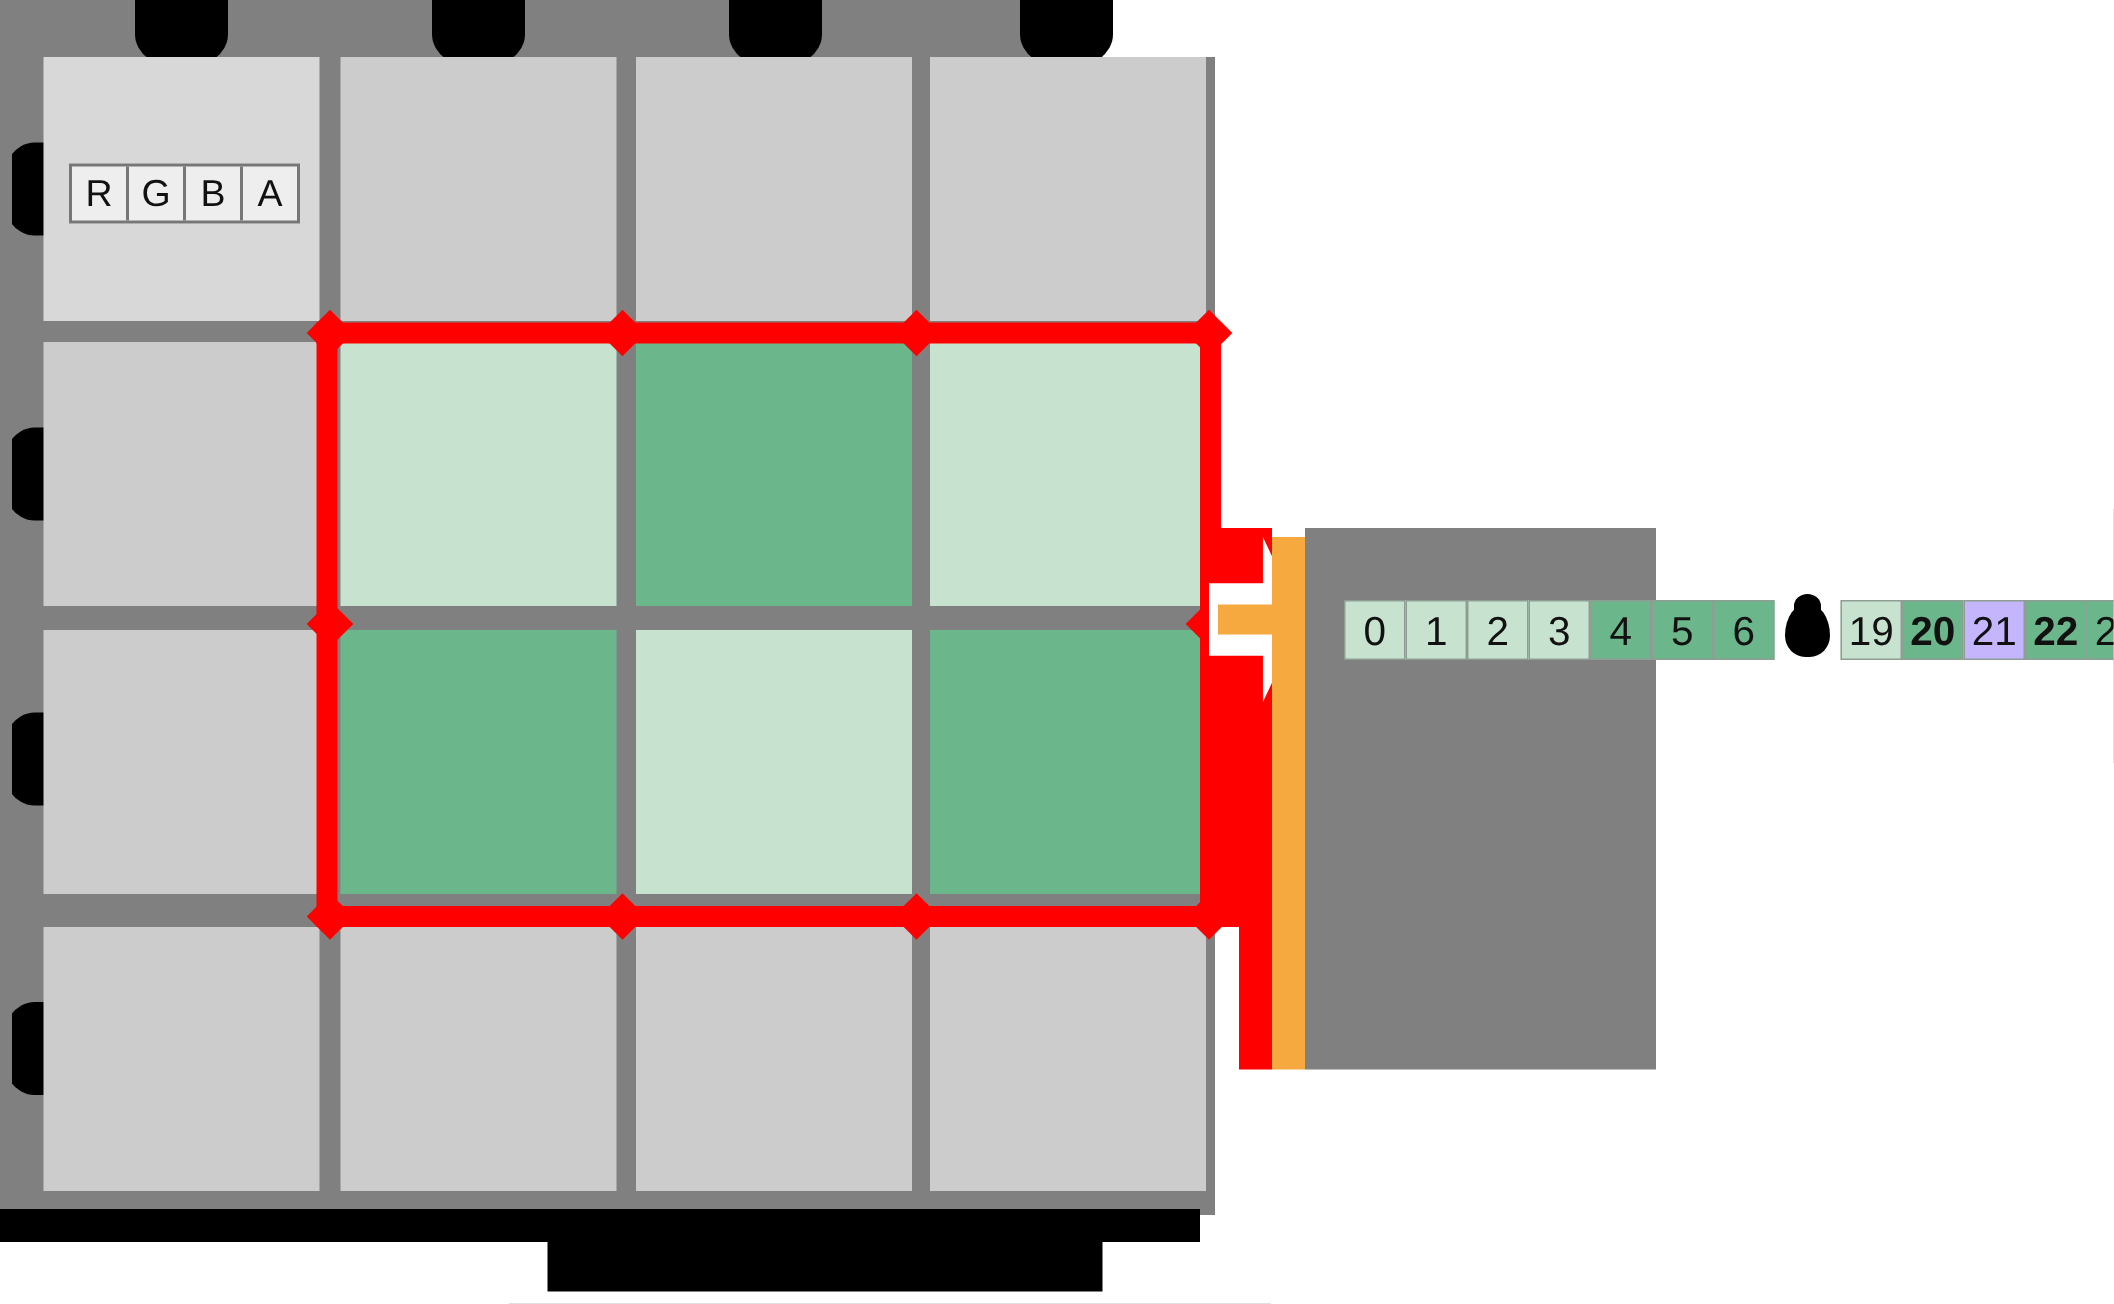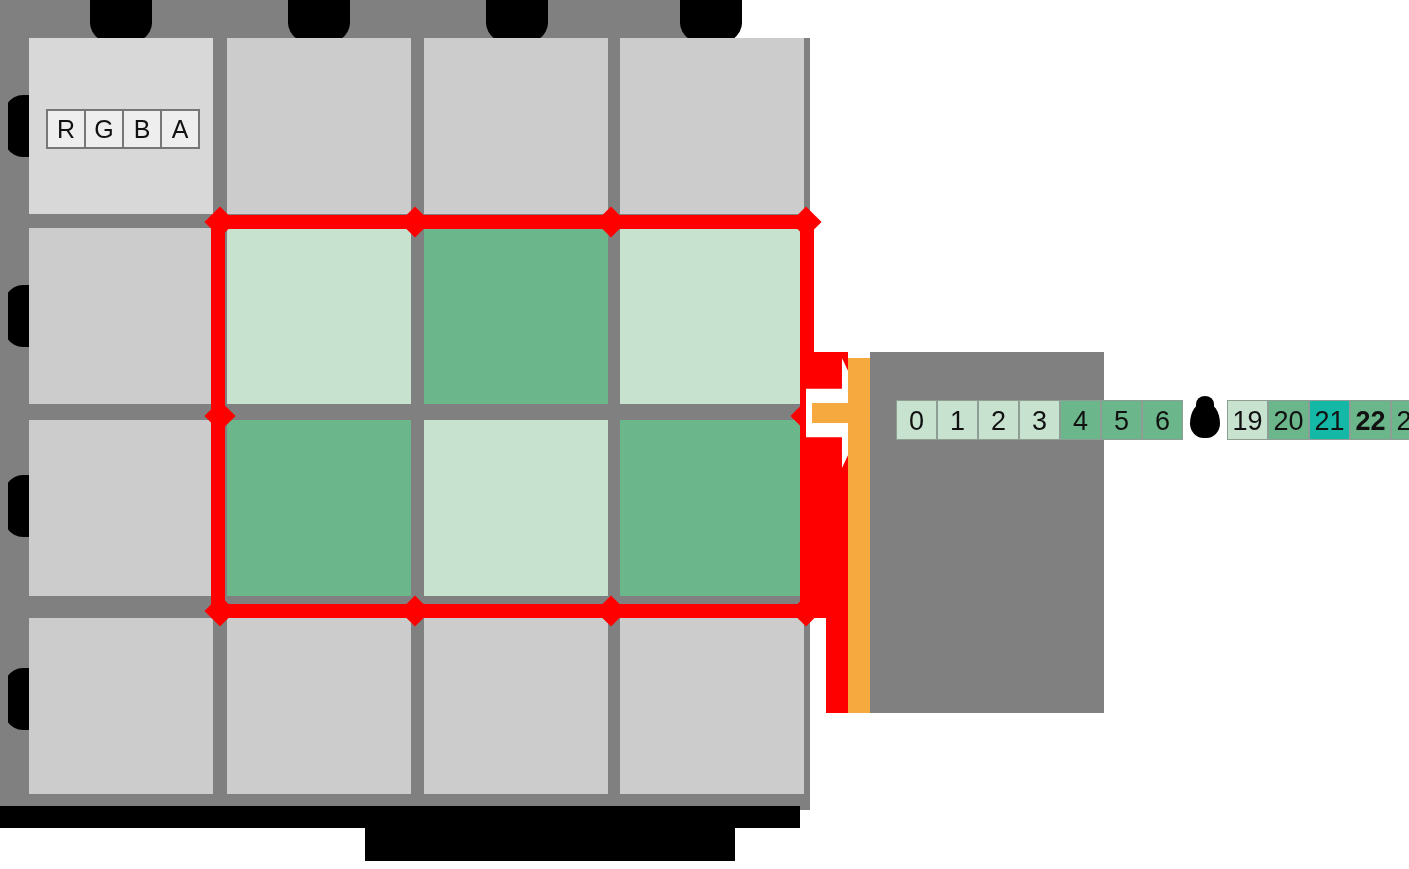--- a/index.html
+++ b/index.html
@@ -130,20 +130,20 @@
   <div class="arr-cell" style="background: rgb(200, 226, 208);">1</div>
   <div class="arr-cell" style="background: rgb(200, 226, 208);">2</div>
   <div class="arr-cell" style="background: rgb(200, 226, 208);">3</div>
   <div class="arr-cell" style="background: rgb(108, 182, 139);">4</div>
   <div class="arr-cell" style="background: rgb(108, 182, 139);">5</div>
   <div class="arr-cell" style="background: rgb(108, 182, 139);">6</div>
   <div class="arr-gap">
       <span class="blob"></span>
     </div>
   <div class="arr-cell" style="background: rgb(200, 226, 208);">19</div>
-  <div class="arr-cell" style="background: rgb(108, 182, 139);">20</div>
-  <div class="arr-cell" style="background: #14b8a6;">21</div>
+  <div class="arr-cell" style="background: rgb(108, 182, 139); font-weight: bold;">20</div>
+  <div class="arr-cell" style="background: #c4b5fd;">21</div>
   <div class="arr-cell" style="background: rgb(108, 182, 139); font-weight: bold;">22</div>
   <div class="arr-cell" style="background: rgb(108, 182, 139);">23</div>
 </div>
 
 <div class="abs" id="bottom-bar-1"></div>
 <div class="abs" id="bottom-bar-2"></div>
 
 </body></html>

